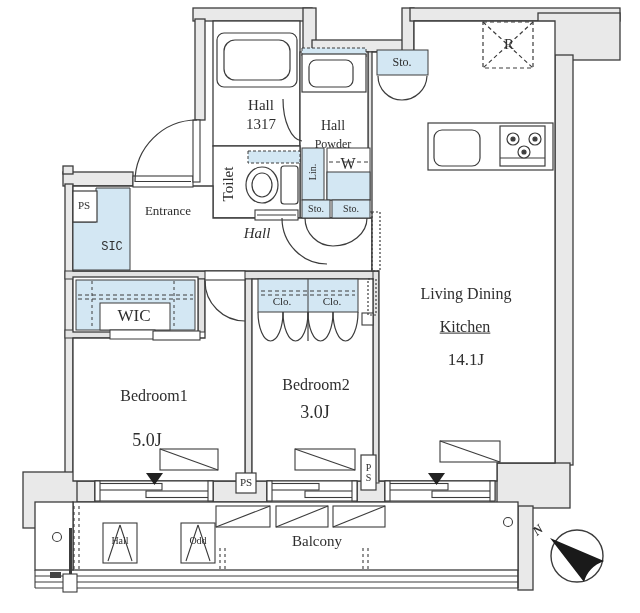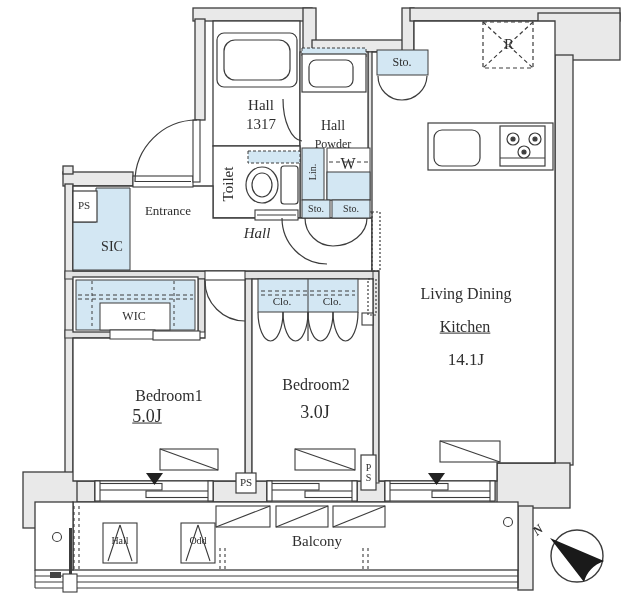--- a/index.html
+++ b/index.html
@@ -225,28 +225,28 @@
 <div class="lbl" style="left:261px;top:106px;font-size:15px;">Hall</div>
 <div class="lbl" style="left:261px;top:125px;font-size:15px;">1317</div>
 <div class="lbl" style="left:333px;top:107px;font-size:12px;margin-top:37px;">Powder</div>
 <div class="lbl" style="left:333px;top:126px;font-size:14px;">Hall</div>
 <div class="lbl rot90" style="left:229px;top:184px;font-size:15px;">Toilet</div>
 <div class="lbl" style="left:152px;top:211px;font-size:13px;padding-left:32px;">Entrance</div>
 <div class="lbl" style="left:257px;top:234px;font-size:15px;font-style:italic;">Hall</div>
 <div class="lbl" style="left:466px;top:294px;font-size:16px;">Living Dining</div>
 <div class="lbl" style="left:465px;top:327px;font-size:16px;text-decoration:underline;">Kitchen</div>
 <div class="lbl" style="left:466px;top:360px;font-size:17px;">14.1J</div>
-<div class="lbl" style="left:154px;top:396px;font-size:16px;margin-left:15px;">Bedroom1</div>
-<div class="lbl" style="left:147px;top:416px;font-size:18px;text-decoration:underline;">5.0J</div>
+<div class="lbl" style="left:154px;top:396px;font-size:16px;">Bedroom1</div>
+<div class="lbl" style="left:147px;top:440px;font-size:18px;">5.0J</div>
 <div class="lbl" style="left:316px;top:385px;font-size:16px;">Bedroom2</div>
 <div class="lbl" style="left:315px;top:412px;font-size:18px;">3.0J</div>
 <div class="lbl" style="left:317px;top:542px;font-size:15px;">Balcony</div>
 <div class="lbl" style="left:84px;top:206px;font-size:11px;">PS</div>
-<div class="lbl" style="left:112px;top:247px;font-size:14px;">SIC</div>
-<div class="lbl" style="left:134px;top:316px;font-size:12px;">WIC</div>
+<div class="lbl" style="left:112px;top:247px;font-size:12px;font-family:Liberation Mono, monospace;">SIC</div>
+<div class="lbl" style="left:134px;top:316px;font-size:17px;">WIC</div>
 <div class="lbl" style="left:402px;top:62px;font-size:12px;">Sto.</div>
 <div class="lbl" style="left:316px;top:209px;font-size:10px;">Sto.</div>
 <div class="lbl" style="left:351px;top:209px;font-size:10px;">Sto.</div>
 <div class="lbl rot90" style="left:313px;top:172px;font-size:10px;">Lin.</div>
 <div class="lbl" style="left:348px;top:164px;font-size:16px;">W</div>
 <div class="lbl" style="left:282px;top:302px;font-size:11px;">Clo.</div>
 <div class="lbl" style="left:332px;top:302px;font-size:11px;">Clo.</div>
 <div class="lbl" style="left:509px;top:45px;font-size:15px;">R</div>
 <div class="lbl" style="left:246px;top:483px;font-size:11px;">PS</div>
 <div class="lbl stacked" style="left:368.5px;top:472px;font-size:10px;">PS</div>

